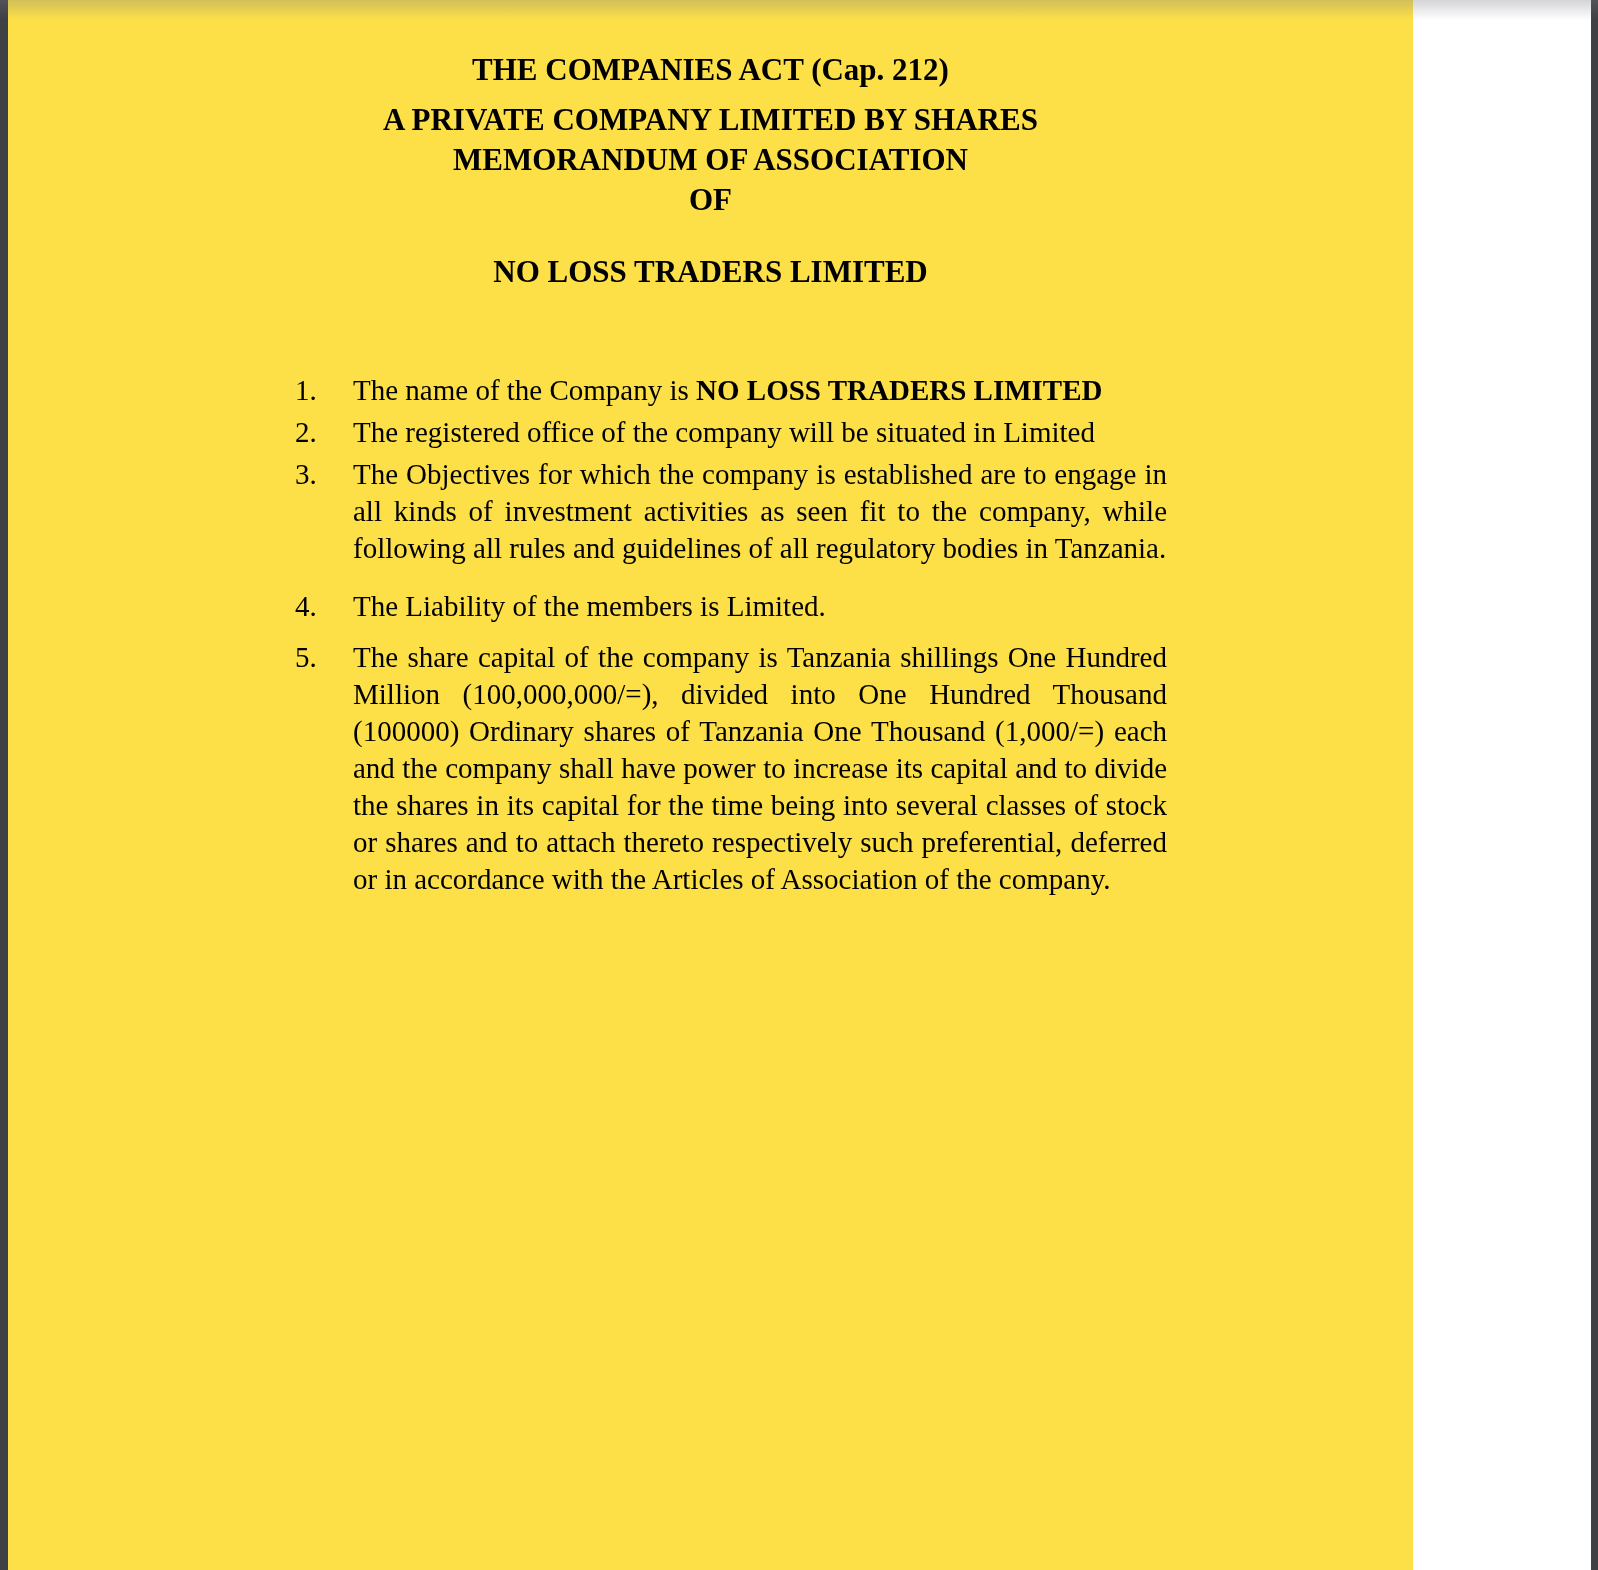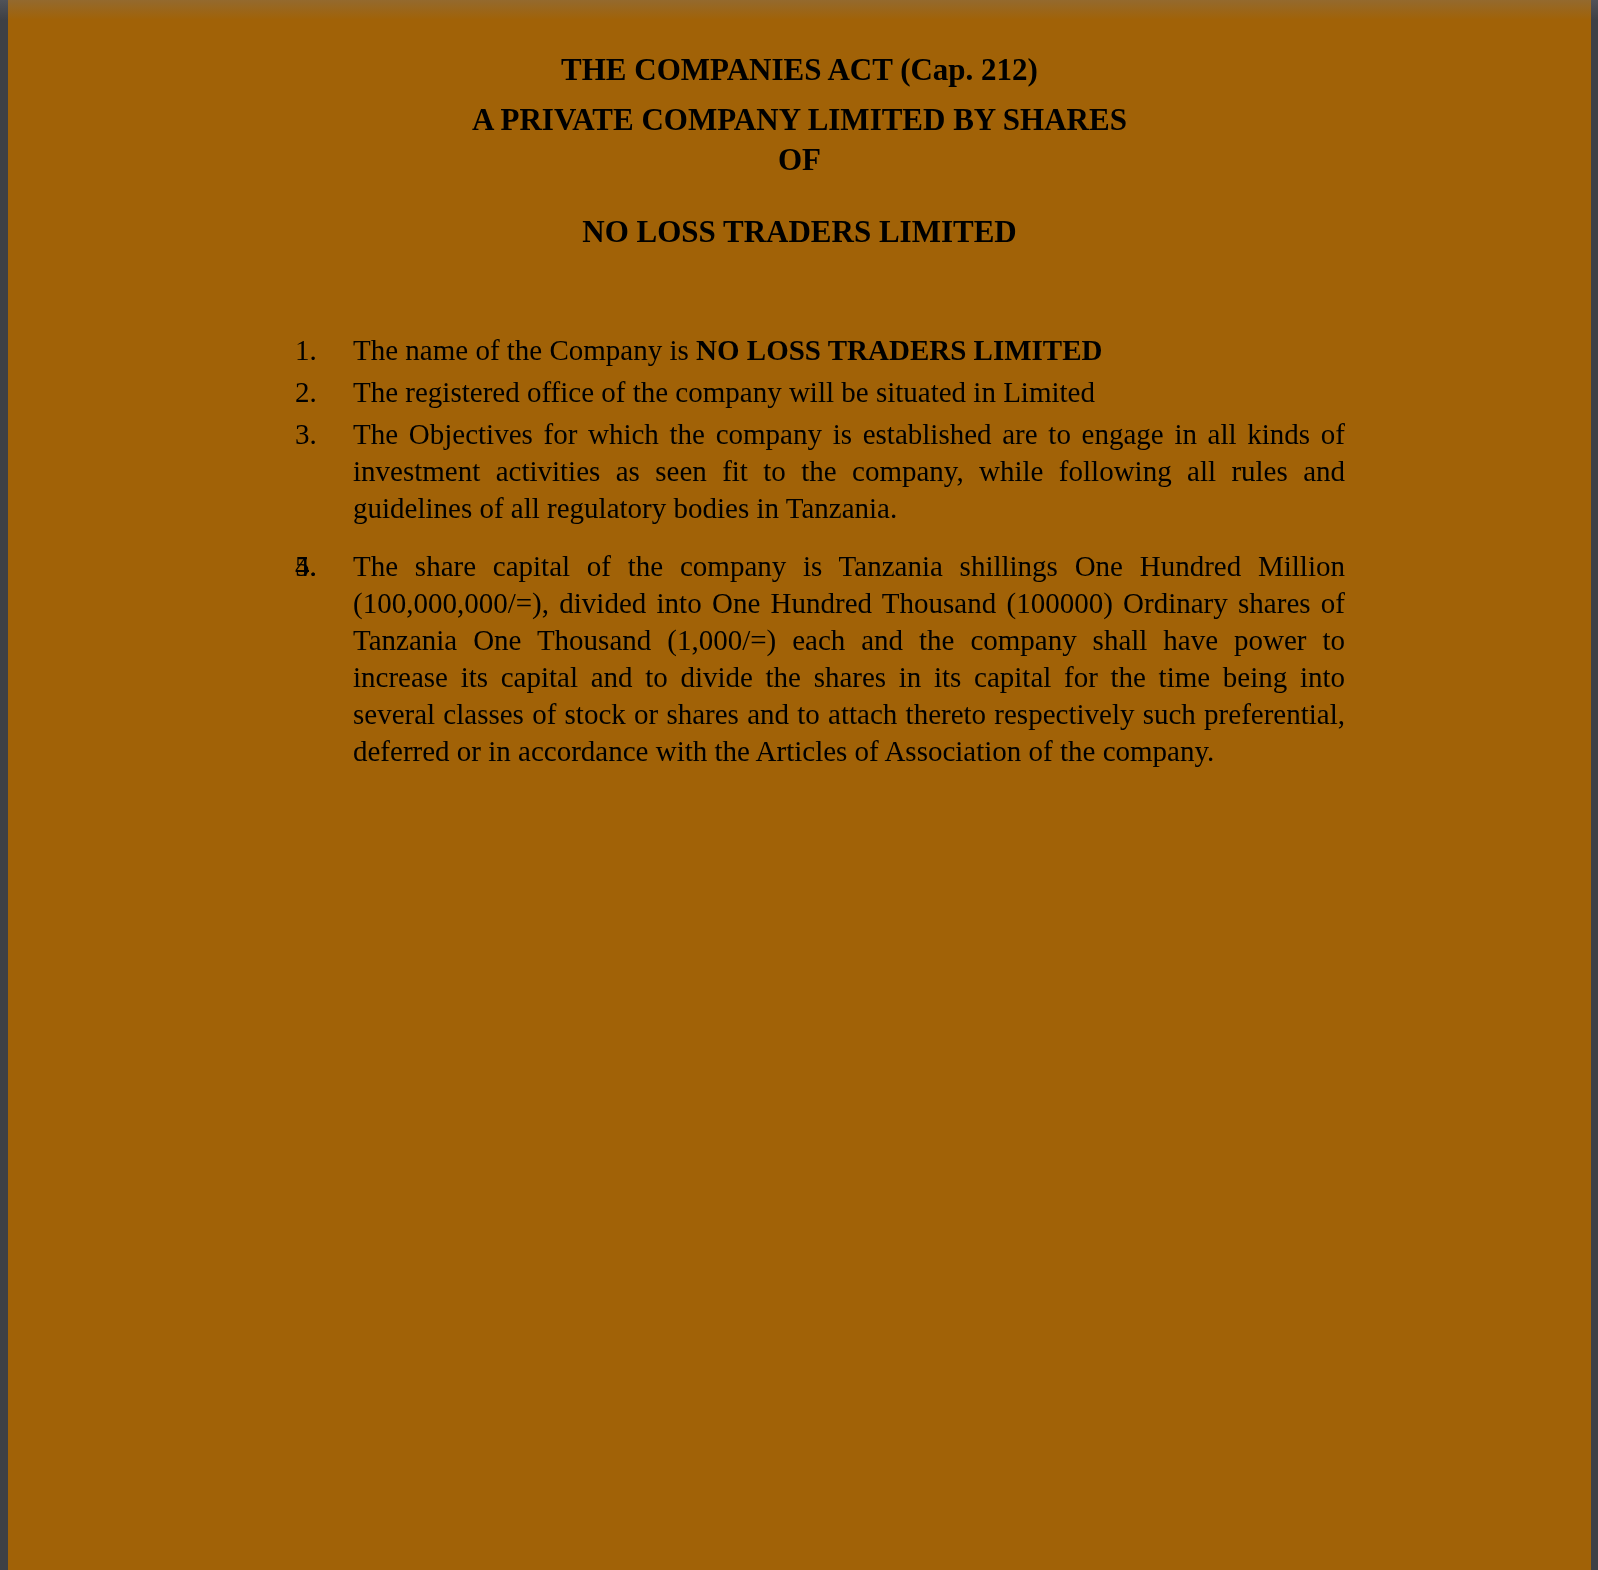--- a/index.html
+++ b/index.html
@@ -33,23 +33,23 @@
     width: 1598px;
     height: 20px;
     background: linear-gradient(to bottom, rgba(120,122,128,0.32), rgba(255,255,255,0));
     z-index: 4;
     pointer-events: none;
   }
   .page {
     position: absolute;
     left: 8px;
     top: 0;
-    width: 1583px;
+    width: 1405px;
     height: 1570px;
-    background: #a16207;
+    background: #fde047;
     z-index: 1;
   }
   .heading {
     text-align: center;
     font-weight: bold;
     font-size: 31px;
     line-height: 40px;
     margin: 0;
   }
   .act-title     { padding-top: 50px; }
@@ -82,20 +82,21 @@
   <div class="top-shadow"></div>
   <div class="edge-strip left"></div>
   <div class="edge-strip right"></div>
 
   <div class="page">
 
     <h1 class="heading act-title">THE COMPANIES ACT (Cap. 212)</h1>
 
     <div class="subtitle-block">
       <div class="heading">A PRIVATE COMPANY LIMITED BY SHARES</div>
+      <div class="heading">MEMORANDUM OF ASSOCIATION</div>
       <div class="heading">OF</div>
     </div>
 
     <h2 class="heading company-name">NO LOSS TRADERS LIMITED</h2>
 
     <div class="clause-list">
 
       <div class="clause">
         <span class="num">1.</span>
         <span>The name of the Company is </span><b>NO LOSS TRADERS LIMITED</b>
@@ -106,20 +107,21 @@
         <span>The registered office of the company will be situated in Limited</span>
       </div>
 
       <div class="clause">
         <span class="num">3.</span>
         <span>The Objectives for which the company is established are to engage in all kinds of investment activities as seen fit to the company, while following all rules and guidelines of all regulatory bodies in Tanzania.</span>
       </div>
 
       <div class="clause gap-large">
         <span class="num">4.</span>
+        <span>The Liability of the members is Limited.</span>
       </div>
 
       <div class="clause gap-med">
         <span class="num">5.</span>
         <span>The share capital of the company is Tanzania shillings One Hundred Million (100,000,000/=), divided into One Hundred Thousand (100000) Ordinary shares of Tanzania One Thousand (1,000/=) each and the company shall have power to increase its capital and to divide the shares in its capital for the time being into several classes of stock or shares and to attach thereto respectively such preferential, deferred or in accordance with the Articles of Association of the company.</span>
       </div>
 
     </div>
   </div>
 </div>

